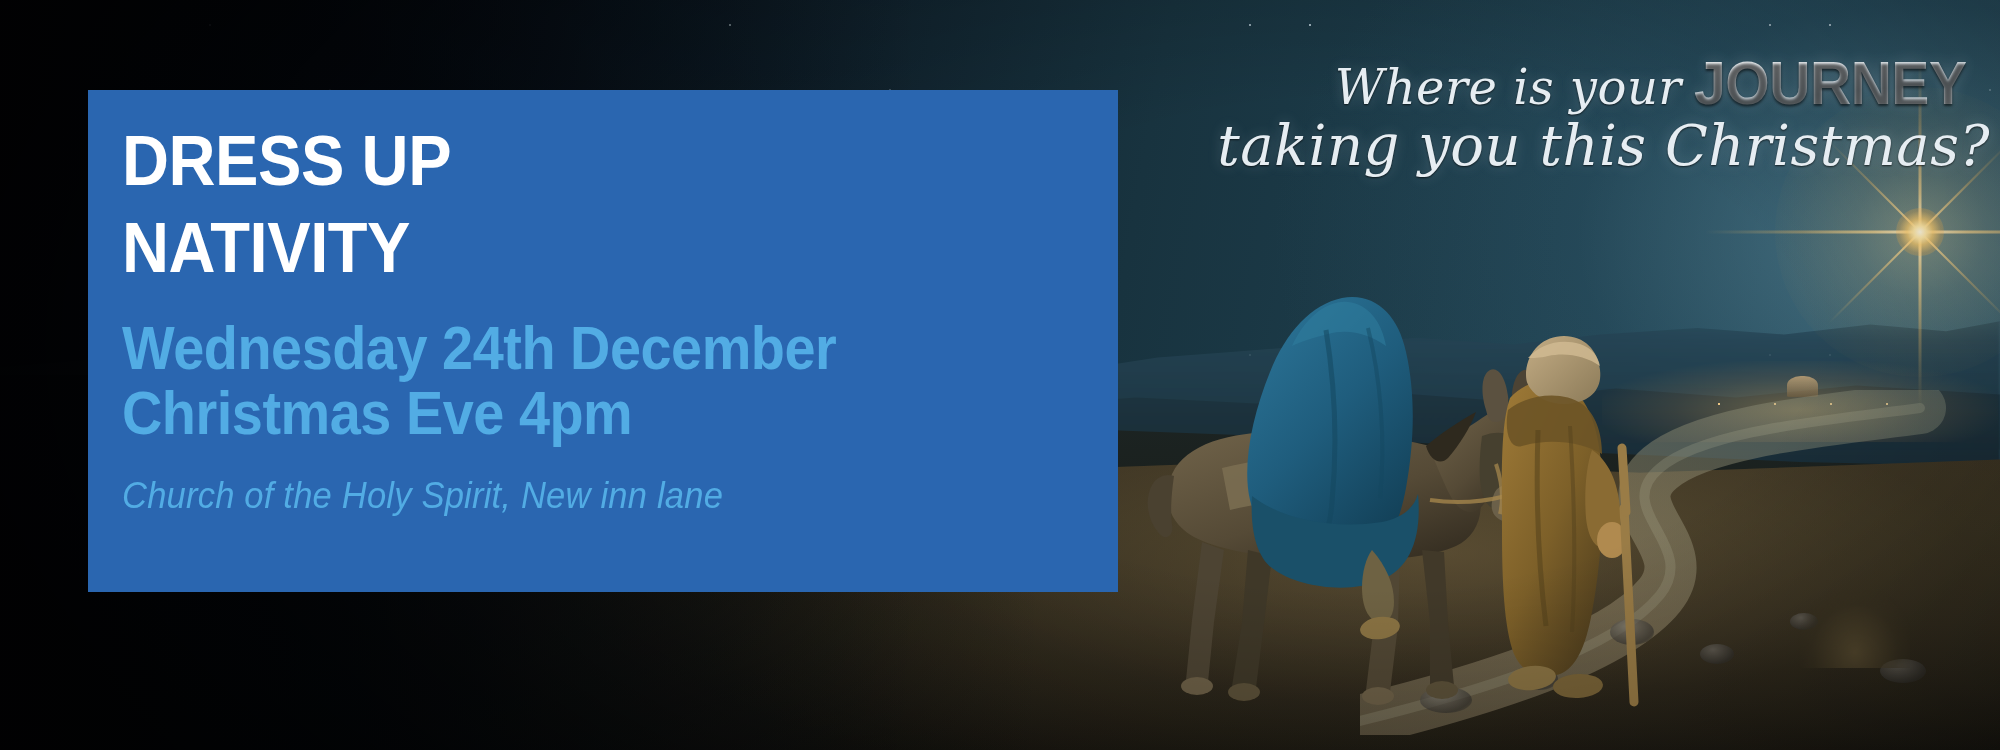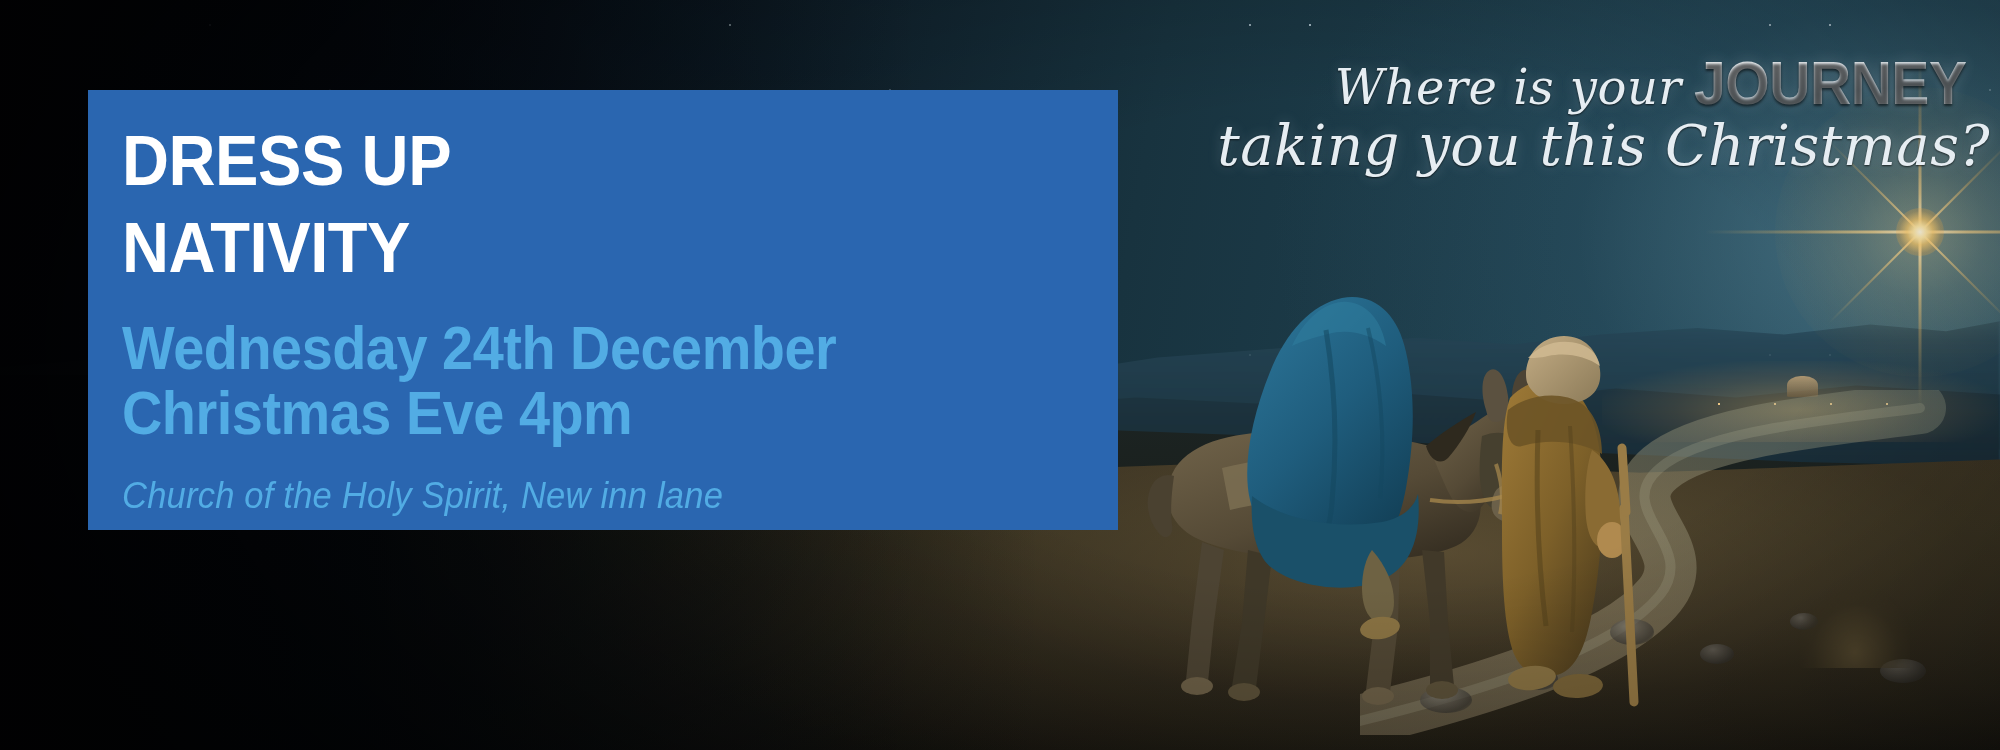--- a/index.html
+++ b/index.html
@@ -205,21 +205,21 @@
   .hl-line2{
     white-space:nowrap;
     line-height:1;
     margin-top:4px;
   }
 
   
   .panel{
     position:absolute;
     left:88px; top:90px;
-    width:1030px; height:440px;
+    width:1030px; height:502px;
     background:#2a66b0;
     padding:36px 0 0 34px;
   }
   .h1{
     font-family:"Liberation Sans", sans-serif;
     font-weight:700;
     font-size:70px;
     line-height:1.02;
     color:#ffffff;
     letter-spacing:-.5px;

